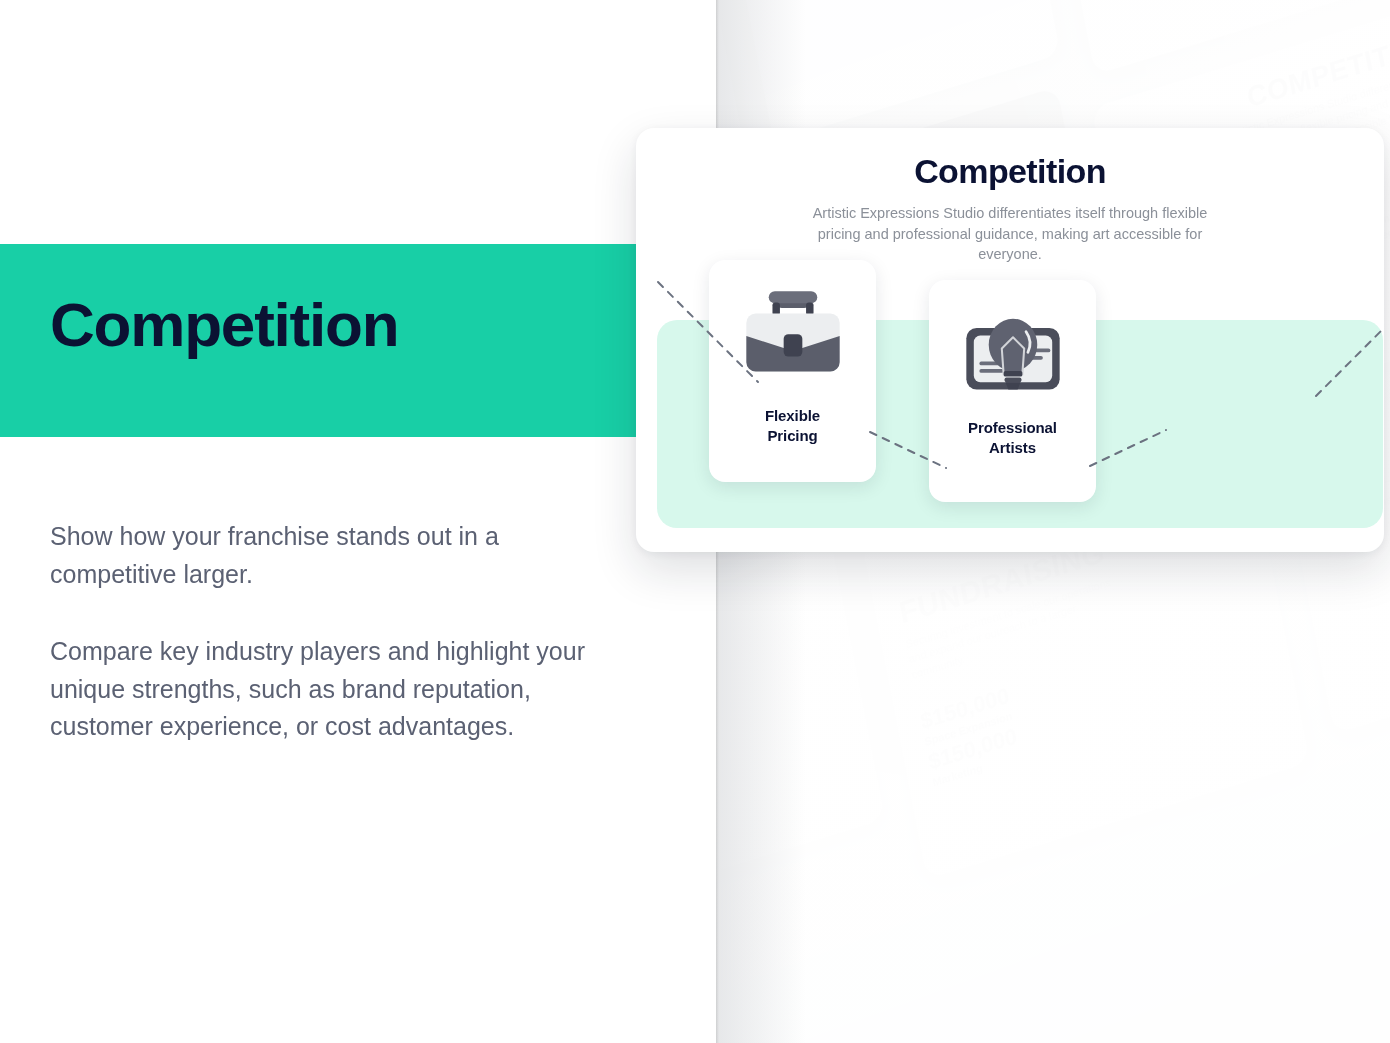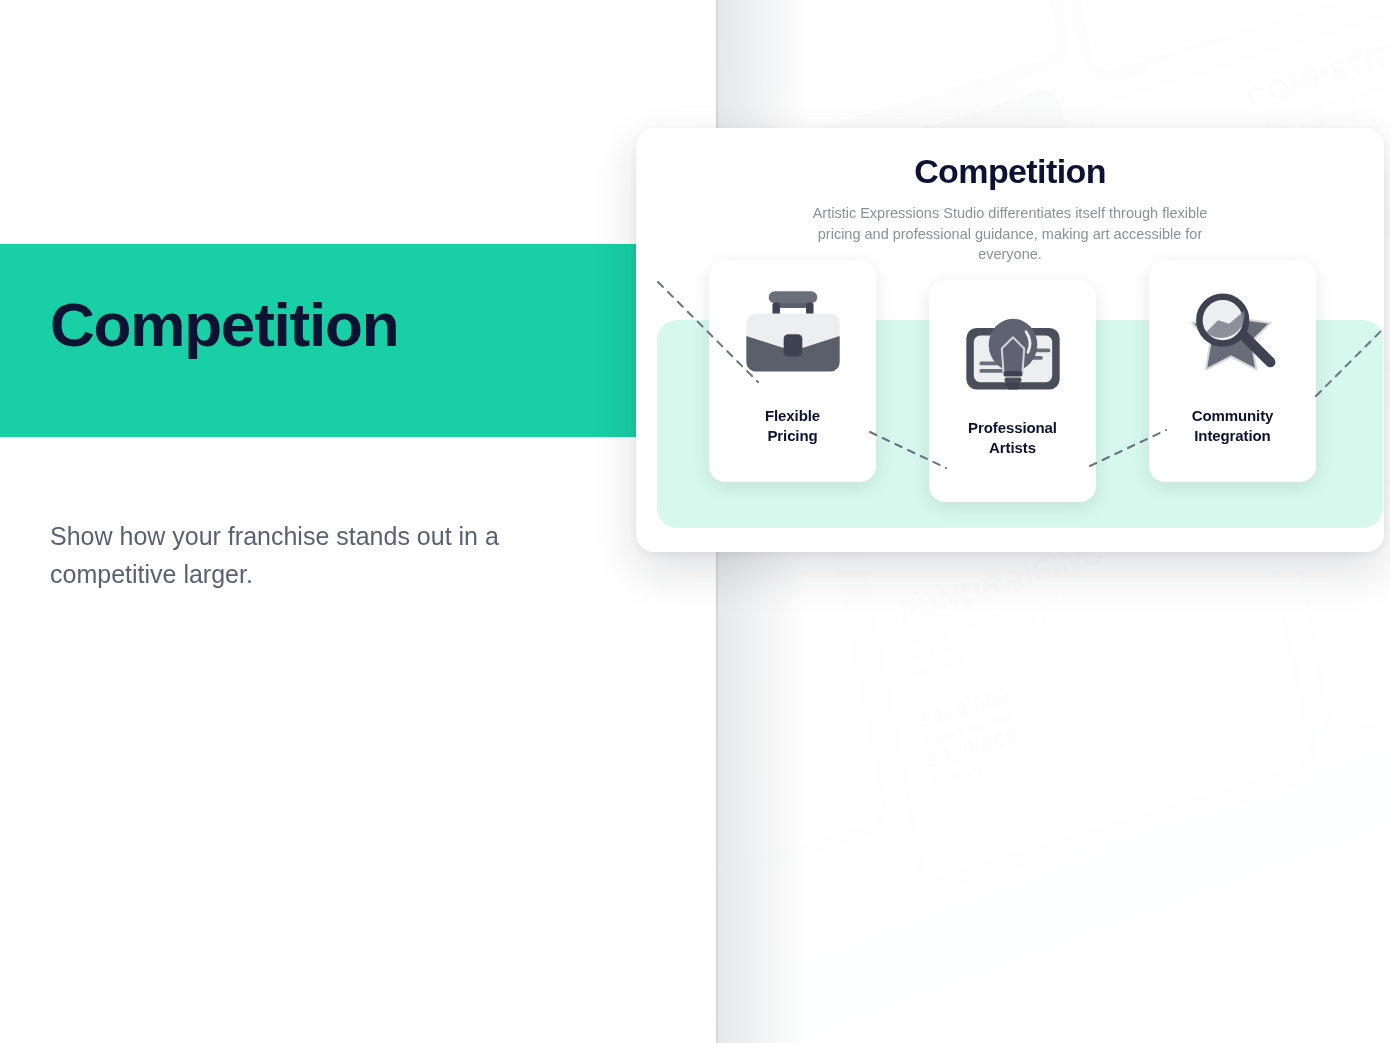--- a/index.html
+++ b/index.html
@@ -233,20 +233,21 @@
 
   <div id="left-panel">
 
 
     <div id="title-band">
       <div id="title-text">Competition</div>
     </div>
 
     <div id="body-copy">
       <p>Show how your franchise stands out in a competitive larger.</p>
+      <p>Compare key industry players and highlight your unique strengths, such as brand reputation, customer experience, or cost advantages.</p>
     </div>
 
   </div>
   <div id="panel-seam"></div>
 
   <div id="slide-card">
 
     <div id="slide-head">
       <div id="slide-title">Competition</div>
       <div id="slide-sub">Artistic Expressions Studio differentiates itself through flexible pricing and professional guidance, making art accessible for everyone.</div>
@@ -299,28 +300,17 @@
             <path d="M48 44 L60 32 L72 44 L70 72 L50 72 Z" fill="#5f6270" stroke="#d2d4d8" stroke-width="2.2" stroke-linejoin="round"></path>
             <path d="M74 26 a22 22 0 0 1 2 22" stroke="#eceef0" stroke-width="3" fill="none" stroke-linecap="round"></path>
             <rect x="50" y="68" width="20" height="6" rx="2" fill="#3f4250"></rect>
             <rect x="51" y="75" width="18" height="5" rx="2" fill="#4a4d5a"></rect>
             <path d="M52 80 h16 l-3 8 h-10 Z" fill="#3f4250"></path>
           </svg>
         </div>
         <div class="feature-label">Professional<br>Artists</div>
       </div>
 
-      <div class="feature-card" id="fcard-2">
-        <div class="ficon">
-          <svg viewBox="0 0 120 104" width="112" height="98">
-            <path d="M58 8 L72 34 L100 38 L80 58 L85 88 L58 74 L31 88 L36 58 L16 38 L44 34 Z" fill="#686b78" stroke="#d4d6da" stroke-width="2.2" stroke-linejoin="round"></path>
-            <line x1="68" y1="48" x2="100" y2="80" stroke="#3f4250" stroke-width="11" stroke-linecap="round"></line>
-            <circle cx="49" cy="35" r="25" fill="#eceef0" stroke="#3f4250" stroke-width="7"></circle>
-            <path d="M31 48 a25 25 0 0 0 41 -23 l-16 14 -12 -4 Z" fill="#7c7f8b" opacity="0.85"></path>
-          </svg>
-        </div>
-        <div class="feature-label">Community<br>Integration</div>
-      </div>
 
     </div>
   </div>
 
 </div>
 
 </body></html>

